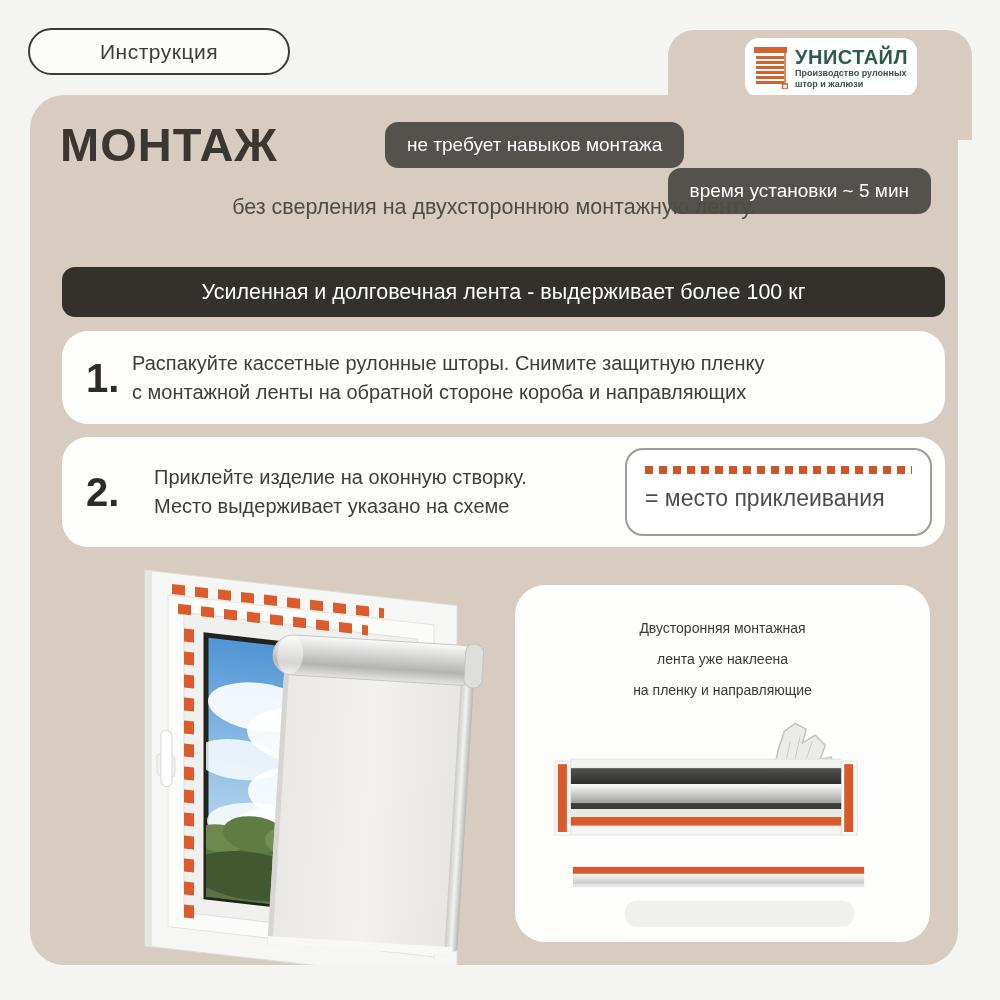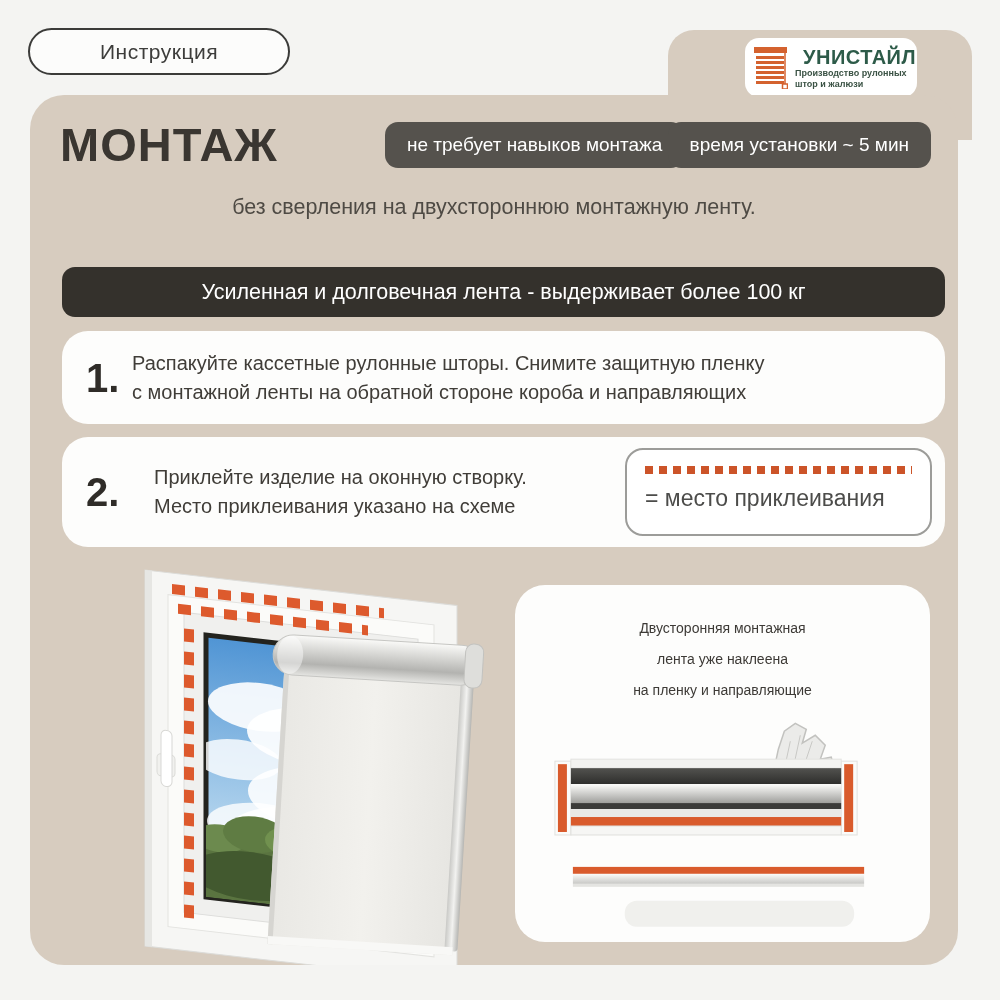--- a/index.html
+++ b/index.html
@@ -6,30 +6,30 @@
   .stage{position:relative;width:1000px;height:1000px;background:#f4f4f2;overflow:hidden;}
 
   
   .pill{position:absolute;left:28px;top:28px;width:262px;height:47px;background:#fcfcfb;
         border:2.5px solid #3b3b39;border-radius:26px;display:flex;align-items:center;justify-content:center;
         font-size:21px;color:#3d3d3b;letter-spacing:.5px;box-sizing:border-box;}
   .tab{position:absolute;left:668px;top:30px;width:304px;height:110px;background:#d7ccbf;border-radius:26px 26px 0 0;}
   .logo-card{position:absolute;left:745px;top:38px;width:172px;height:59px;background:#ffffff;border-radius:14px;
         display:flex;align-items:center;padding-left:9px;box-sizing:border-box;}
   .logo-text{margin-left:7px;display:flex;flex-direction:column;}
-  .brand{font-size:20px;font-weight:bold;color:#2d5b49;letter-spacing:.5px;line-height:22px;margin-left:8px;}
+  .brand{font-size:20px;font-weight:bold;color:#2d5b49;letter-spacing:.5px;line-height:22px;}
   .tagline{font-size:9px;font-weight:bold;color:#3a5244;line-height:11px;}
 
   
   .panel{position:absolute;left:30px;top:95px;width:928px;height:870px;background:#d7ccbf;border-radius:34px;}
   .title{position:absolute;left:30px;top:22px;font-size:47px;font-weight:800;color:#3a3631;letter-spacing:1px;}
   .badge{position:absolute;top:27px;height:46px;background:#55524d;border-radius:13px;color:#ffffff;
          font-size:19px;display:flex;align-items:center;padding:16px 22px;box-sizing:border-box;white-space:nowrap;}
   .badge1{left:355px;}
-  .badge2{right:27px;}
+  .badge2{right:27px;margin-top:46px;}
   .intro{position:absolute;left:0;right:0;top:97px;text-align:center;font-size:21.5px;color:#4e4a44;line-height:30px;}
   .bar{position:absolute;left:32px;top:172px;width:883px;height:50px;background:#34312c;border-radius:13px;
        display:flex;align-items:center;justify-content:center;color:#ffffff;font-size:21.5px;box-sizing:border-box;}
   .card{position:absolute;left:32px;width:883px;background:#fdfdfc;border-radius:26px;box-sizing:border-box;}
   .card1{top:236px;height:93px;}
   .card2{top:342px;height:110px;}
   .step-num{position:absolute;left:24px;top:50%;transform:translateY(-50%);font-size:40px;font-weight:bold;color:#2f2c28;}
   .step-text{position:absolute;top:50%;transform:translateY(-50%);font-size:20px;color:#403d38;line-height:29px;}
   .card1 .step-text{left:70px;}
   .card2 .step-text{left:92px;}
@@ -98,21 +98,21 @@
       <div class="step-text">
         <div>Распакуйте кассетные рулонные шторы. Снимите защитную пленку</div>
         <div>с монтажной ленты на обратной стороне короба и направляющих</div>
       </div>
     </div>
 
     <div class="card card2">
       <div class="step-num">2.</div>
       <div class="step-text">
         <div>Приклейте изделие на оконную створку.</div>
-        <div>Место приклеивания указано на схеме</div>
+        <div>Место выдерживает указано на схеме</div>
       </div>
       <div class="legend-box">
         <div class="dash-line"></div>
         <div class="legend-label">= место приклеивания</div>
       </div>
     </div>
 
     <div class="scene">
       <svg width="400" height="405" viewBox="0 0 400 405">
         <defs>

